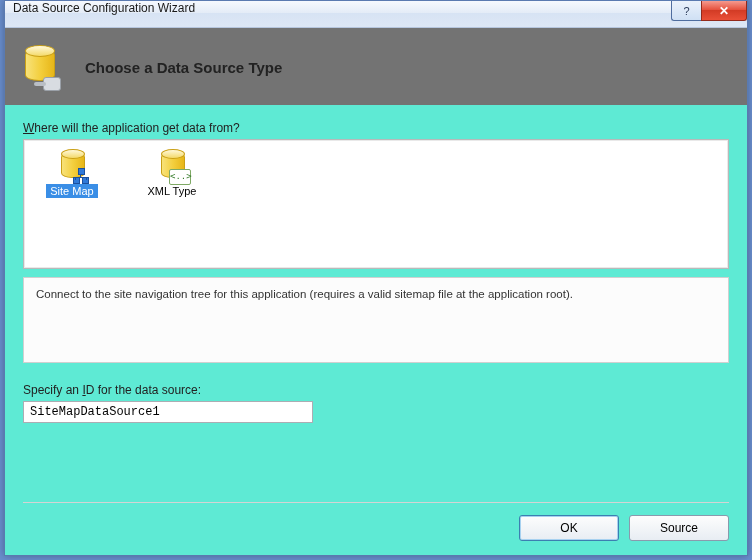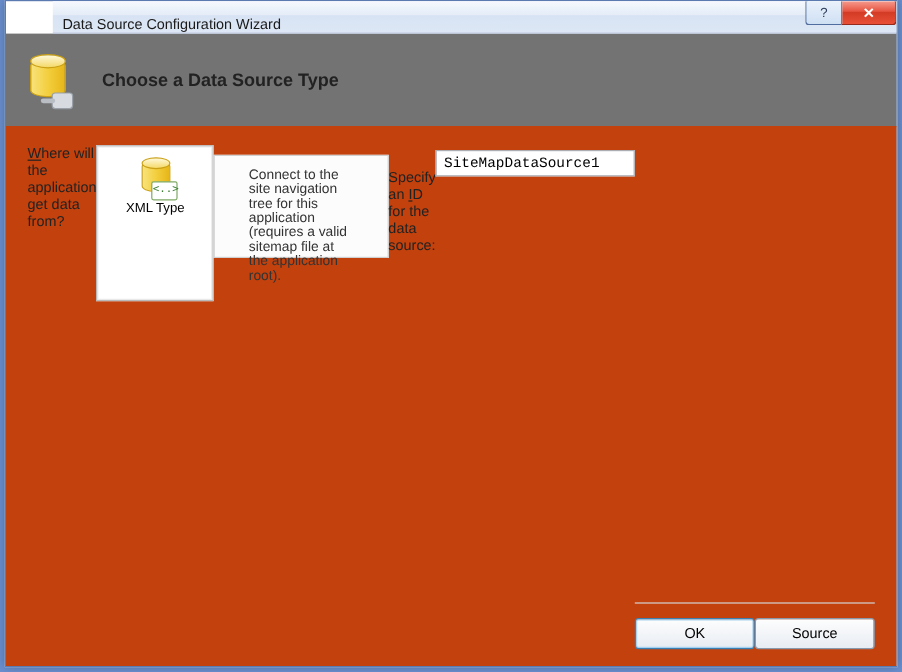--- a/index.html
+++ b/index.html
@@ -22,24 +22,23 @@
     border: 1px solid #5a7ab0;
     box-shadow: 0 0 8px rgba(0,0,0,.3);
     box-sizing: border-box;
   }
   
   .titlebar {
     height: 26px;
     background: linear-gradient(to bottom, #f6f9fe 0%, #e4ecf7 45%, #d7e3f4 46%, #dde7f5 100%);
     border-bottom: 1px solid #b6c6de;
     display: flex;
-    align-items: flex-end;
+    align-items: flex-start;
     padding-left: 8px;
     position: relative;
-    margin-left: 39px;
   }
   .titlebar .title {
     color: #1a1a1a;
     font-size: 12px;
   }
   .winbtns {
     position: absolute;
     right: 0;
     top: 0;
     display: flex;
@@ -119,27 +118,27 @@
   .db-icon .plug::after{
     content:"";
     position:absolute;
     left:-10px; top:4px;
     width:12px; height:4px;
     background:#b9bec5;
     border-radius:2px;
   }
   
   .body {
-    background:#c2410c;
+    background:#5eead4;
     position:absolute;
     top:104px; left:0; right:0; bottom:0;
     padding:16px 18px 14px 18px;
     box-sizing:border-box;
     display:flex;
-    flex-direction:row;
+    flex-direction:column;
   }
   .label {
     color:#222;
     margin-bottom:4px;
   }
   .underline-w { text-decoration: underline; }
   .source-box {
     height:112px;
     background:#fff;
     border:1px solid #b9b9b9;
@@ -218,21 +217,21 @@
     border-radius:2px;
     font-size:9px; line-height:12px;
     color:#3a7e2f; text-align:center;
     font-family:monospace;
   }
   .desc-box{
     margin-top:8px;
     height:64px;
     background:#fcfcfc;
     border:1px solid #d0d0d0;
-    padding:10px 28px;
+    padding:10px 12px;
     color:#333;
     font-size:11.5px;
   }
   .id-label{
     margin-top:20px;
     color:#222;
   }
   .id-input{
     margin-top:4px;
     width:290px;
@@ -243,20 +242,21 @@
     font-family:Liberation Mono, monospace;
     font-size:12px;
     box-sizing:border-box;
   }
   .footer{
     margin-top:auto;
     border-top:1px solid #d4d4d4;
     padding-top:12px;
     display:flex;
     justify-content:flex-end;
+    gap:10px;
   }
   .btn{
     width:100px; height:26px;
     border:1px solid #8a9aad;
     background:linear-gradient(to bottom,#fdfdfd,#e8edf3);
     border-radius:3px;
     font-family:inherit;
     font-size:12px;
     cursor:pointer;
   }
@@ -290,20 +290,35 @@
     <div class="heading">Choose a Data Source Type</div>
   </div>
 
   <div class="body">
 
     <div class="label">
       <span class="underline-w">W</span><span>here will the application get data from?</span>
     </div>
 
     <div class="source-box">
+      <div class="src-item selected">
+        <div class="ico ico-sitemap">
+          <div class="cyl"></div>
+          <div class="tree">
+            <div class="node n1"></div>
+              <div class="node n2"></div>
+              <div class="node n3"></div>
+            <div class="line l1"></div>
+              <div class="line l2"></div>
+              <div class="line l3"></div>
+              <div class="line l4"></div>
+          </div>
+        </div>
+        <span class="cap">Site Map</span>
+      </div>
       <div class="src-item">
         <div class="ico ico-xml">
           <div class="cyl"></div>
           <div class="tag">&lt;..&gt;</div>
         </div>
         <span class="cap">XML Type</span>
       </div>
     </div>
 
     <div class="desc-box">Connect to the site navigation tree for this application (requires a valid sitemap file at the application root).</div>

